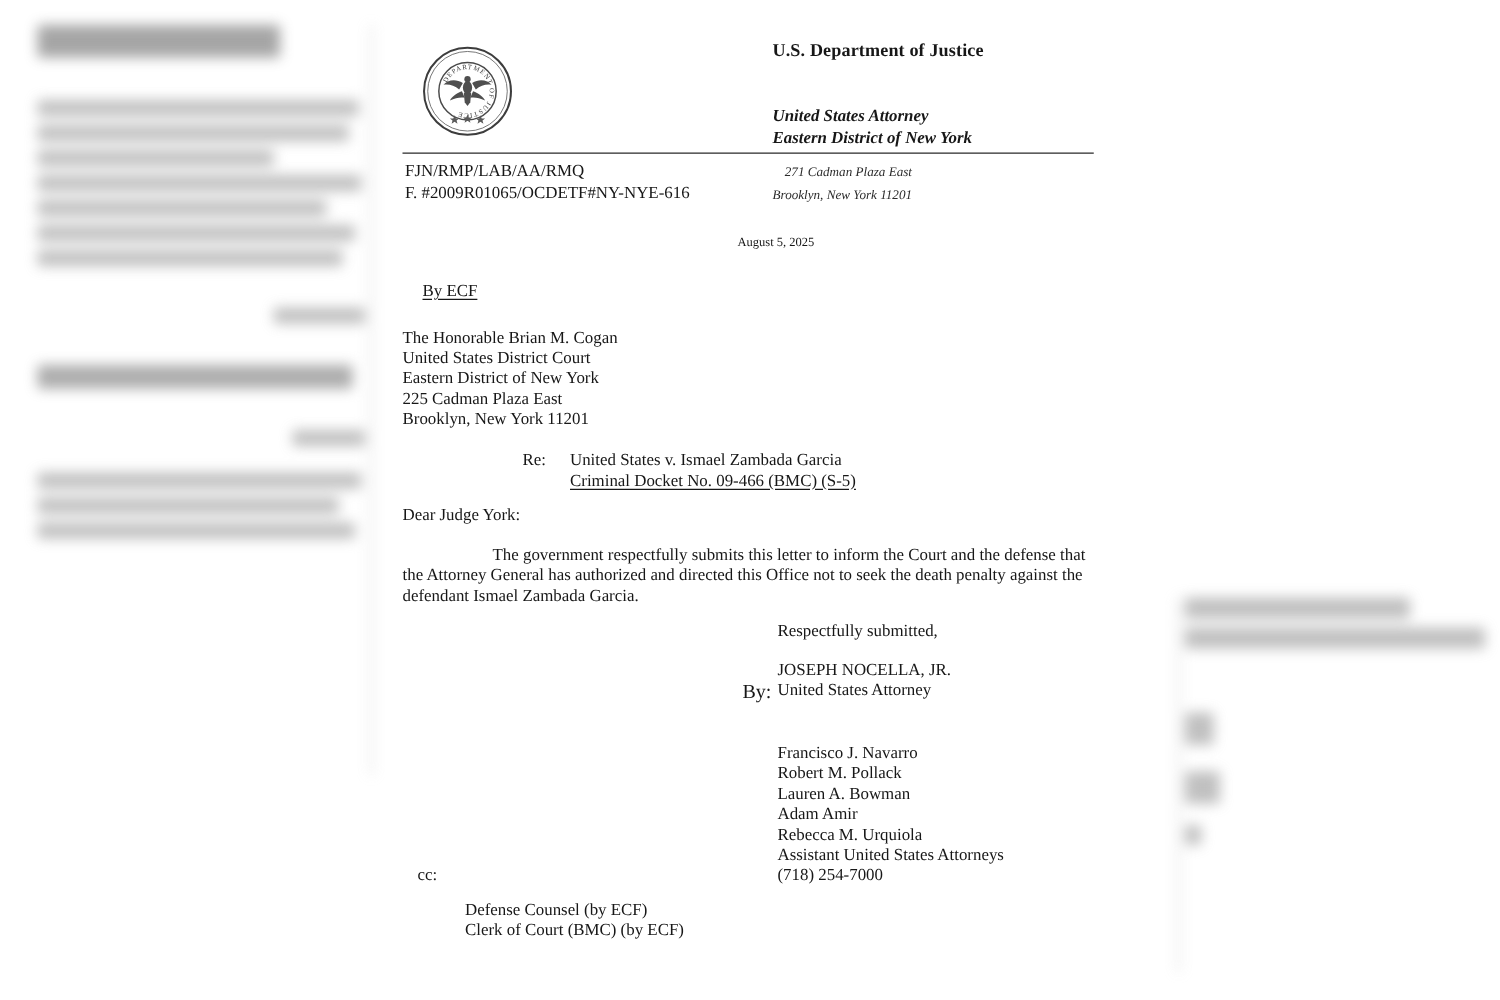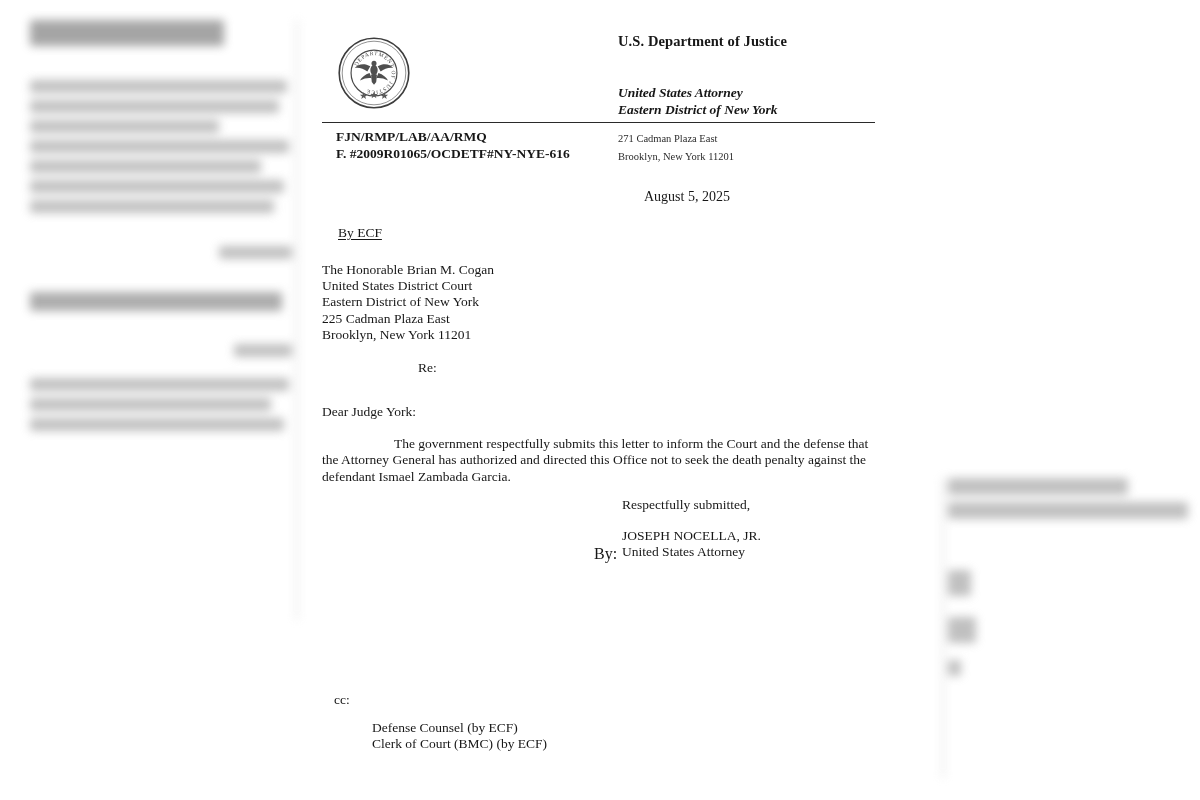--- a/index.html
+++ b/index.html
@@ -82,37 +82,38 @@
 
   
   .rule-head {
     left: 322px; top: 122px;
     width: 553px; height: 0;
     border-top: 1.6px solid #2a2a2a;
   }
 
   
   .fileref {
-    left: 336px; top: 128px;
+    left: 324px; top: 128px;
     font-size: 13.5px;
     line-height: 17px;
     white-space: nowrap;
-    font-weight: bold;
   }
   .addr-head {
     left: 618px; top: 130px;
     font-size: 10.5px;
+    font-style: italic;
     line-height: 17.5px;
     color: #2b2b2b;
+    text-align: right;
   }
 
   
   .date {
-    left: 644px; top: 189px;
-    font-size: 14px;
+    left: 590px; top: 189px;
+    font-size: 10px;
   }
 
   
   .byecf {
     left: 322px; top: 225px;
     font-size: 13.5px;
     text-decoration: underline;
     text-underline-offset: 2px;
     margin-left: 16px;
   }
@@ -261,34 +262,47 @@
 
     <div class="abs recipient">
       <div>The Honorable Brian M. Cogan</div>
       <div>United States District Court</div>
       <div>Eastern District of New York</div>
       <div>225 Cadman Plaza East</div>
       <div>Brooklyn, New York 11201</div>
     </div>
 
     <div class="abs re-label">Re:</div>
+    <div class="abs re-body">
+      <div>United States v. Ismael Zambada Garcia</div>
+      <div class="u">Criminal Docket No. 09-466 (BMC) (S-5)</div>
+    </div>
 
     <div class="abs salutation">Dear Judge York:</div>
 
     <div class="abs body-par">The government respectfully submits this letter to inform the Court and the defense that the Attorney General has authorized and directed this Office not to seek the death penalty against the defendant Ismael Zambada Garcia.</div>
 
     <div class="abs closing">Respectfully submitted,</div>
 
     <div class="abs usa-name">
       <div>JOSEPH NOCELLA, JR.</div>
       <div>United States Attorney</div>
     </div>
 
     <div class="abs by-label">By:</div>
 
+    <div class="abs ausa-names">
+      <div>Francisco J. Navarro</div>
+      <div>Robert M. Pollack</div>
+      <div>Lauren A. Bowman</div>
+      <div>Adam Amir</div>
+      <div>Rebecca M. Urquiola</div>
+      <div>Assistant United States Attorneys</div>
+      <div>(718) 254-7000</div>
+    </div>
 
     <div class="abs cc-label">cc:</div>
     <div class="abs cc-body">
       <div>Defense Counsel (by ECF)</div>
       <div>Clerk of Court (BMC) (by ECF)</div>
     </div>
 
   </div>
 </div>
 

